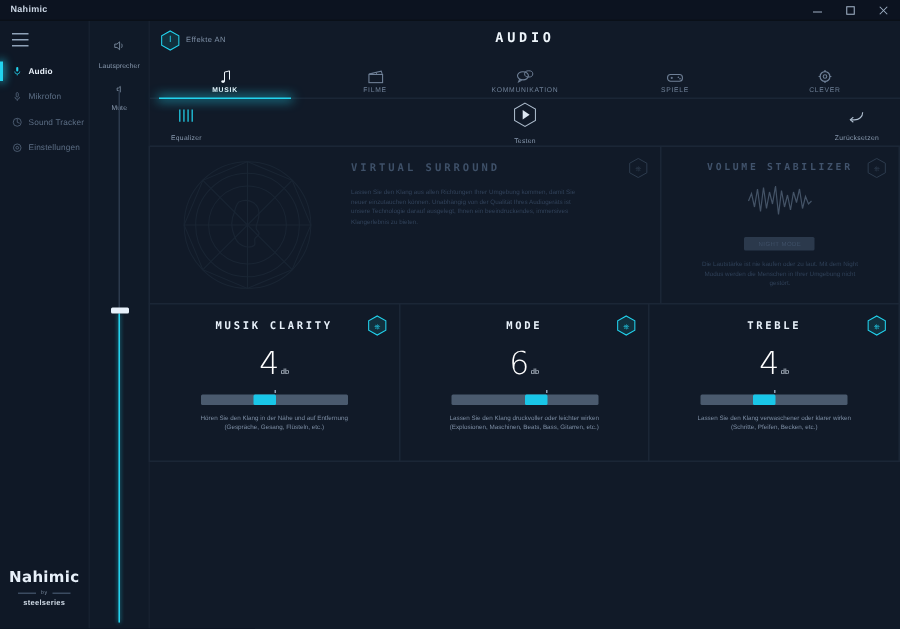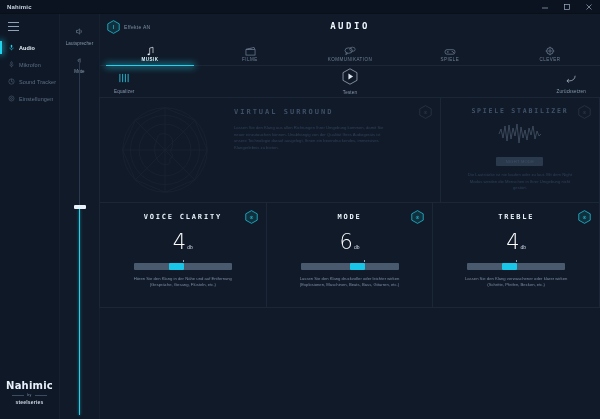--- a/index.html
+++ b/index.html
@@ -558,41 +558,41 @@
             </div>
           </div>
 
           <div class="panel stabilizer">
             <div class="pw-hex dim">
               <svg viewBox="0 0 20 22" width="13" height="14">
                   <polygon points="10,1 19,6 19,16 10,21 1,16 1,6" fill="none" stroke="#51677f" stroke-width="1"></polygon>
                   <text x="10" y="14" font-size="8" fill="#51677f" text-anchor="middle" font-family="DejaVu Sans">⎈</text>
                 </svg>
             </div>
-            <div class="stab-title">SPIELE STABILIZER</div>
+            <div class="stab-title">VOLUME STABILIZER</div>
             <div class="stab-wave">
               <svg width="44" height="22" viewBox="0 0 44 22">
                 <polyline points="1,11 3,6 5,15 7,3 9,18 11,2 13,16 15,5 17,13 19,1 21,20 23,4 25,15 27,7 29,17 31,5 33,12 35,3 37,16 39,8 41,13 43,11" fill="none" stroke="#6e829a" stroke-width="0.8"></polyline>
               </svg>
             </div>
             <div class="stab-btn">NIGHT MODE</div>
             <div class="stab-desc">Die Lautstärke ist nie kaufen oder zu laut. Mit dem Night Modus werden die Menschen in Ihrer Umgebung nicht gestört.</div>
           </div>
         </div>
 
         <div class="row bot">
 
           <div class="panel eff">
             <div class="pw-hex">
               <svg viewBox="0 0 20 22" width="13" height="14">
                   <polygon points="10,1 19,6 19,16 10,21 1,16 1,6" fill="#11303d" stroke="#22d3ee" stroke-width="1.1"></polygon>
                   <text x="10" y="14.5" font-size="8" fill="#22d3ee" text-anchor="middle" font-family="DejaVu Sans">⎈</text>
                 </svg>
             </div>
-            <div class="eff-title">VOICE CLARITY</div>
+            <div class="eff-title">MUSIK CLARITY</div>
             <div class="eff-val">
               <span class="num">4</span>
               <span class="unit">db</span>
             </div>
             <div class="eff-slider">
               <div class="knob" style="left:35px"></div>
               <div class="tick" style="left:49px"></div>
             </div>
             <div class="eff-desc">Hören Sie den Klang in der Nähe und auf Entfernung (Gespräche, Gesang, Flüsteln, etc.)</div>
           </div>

